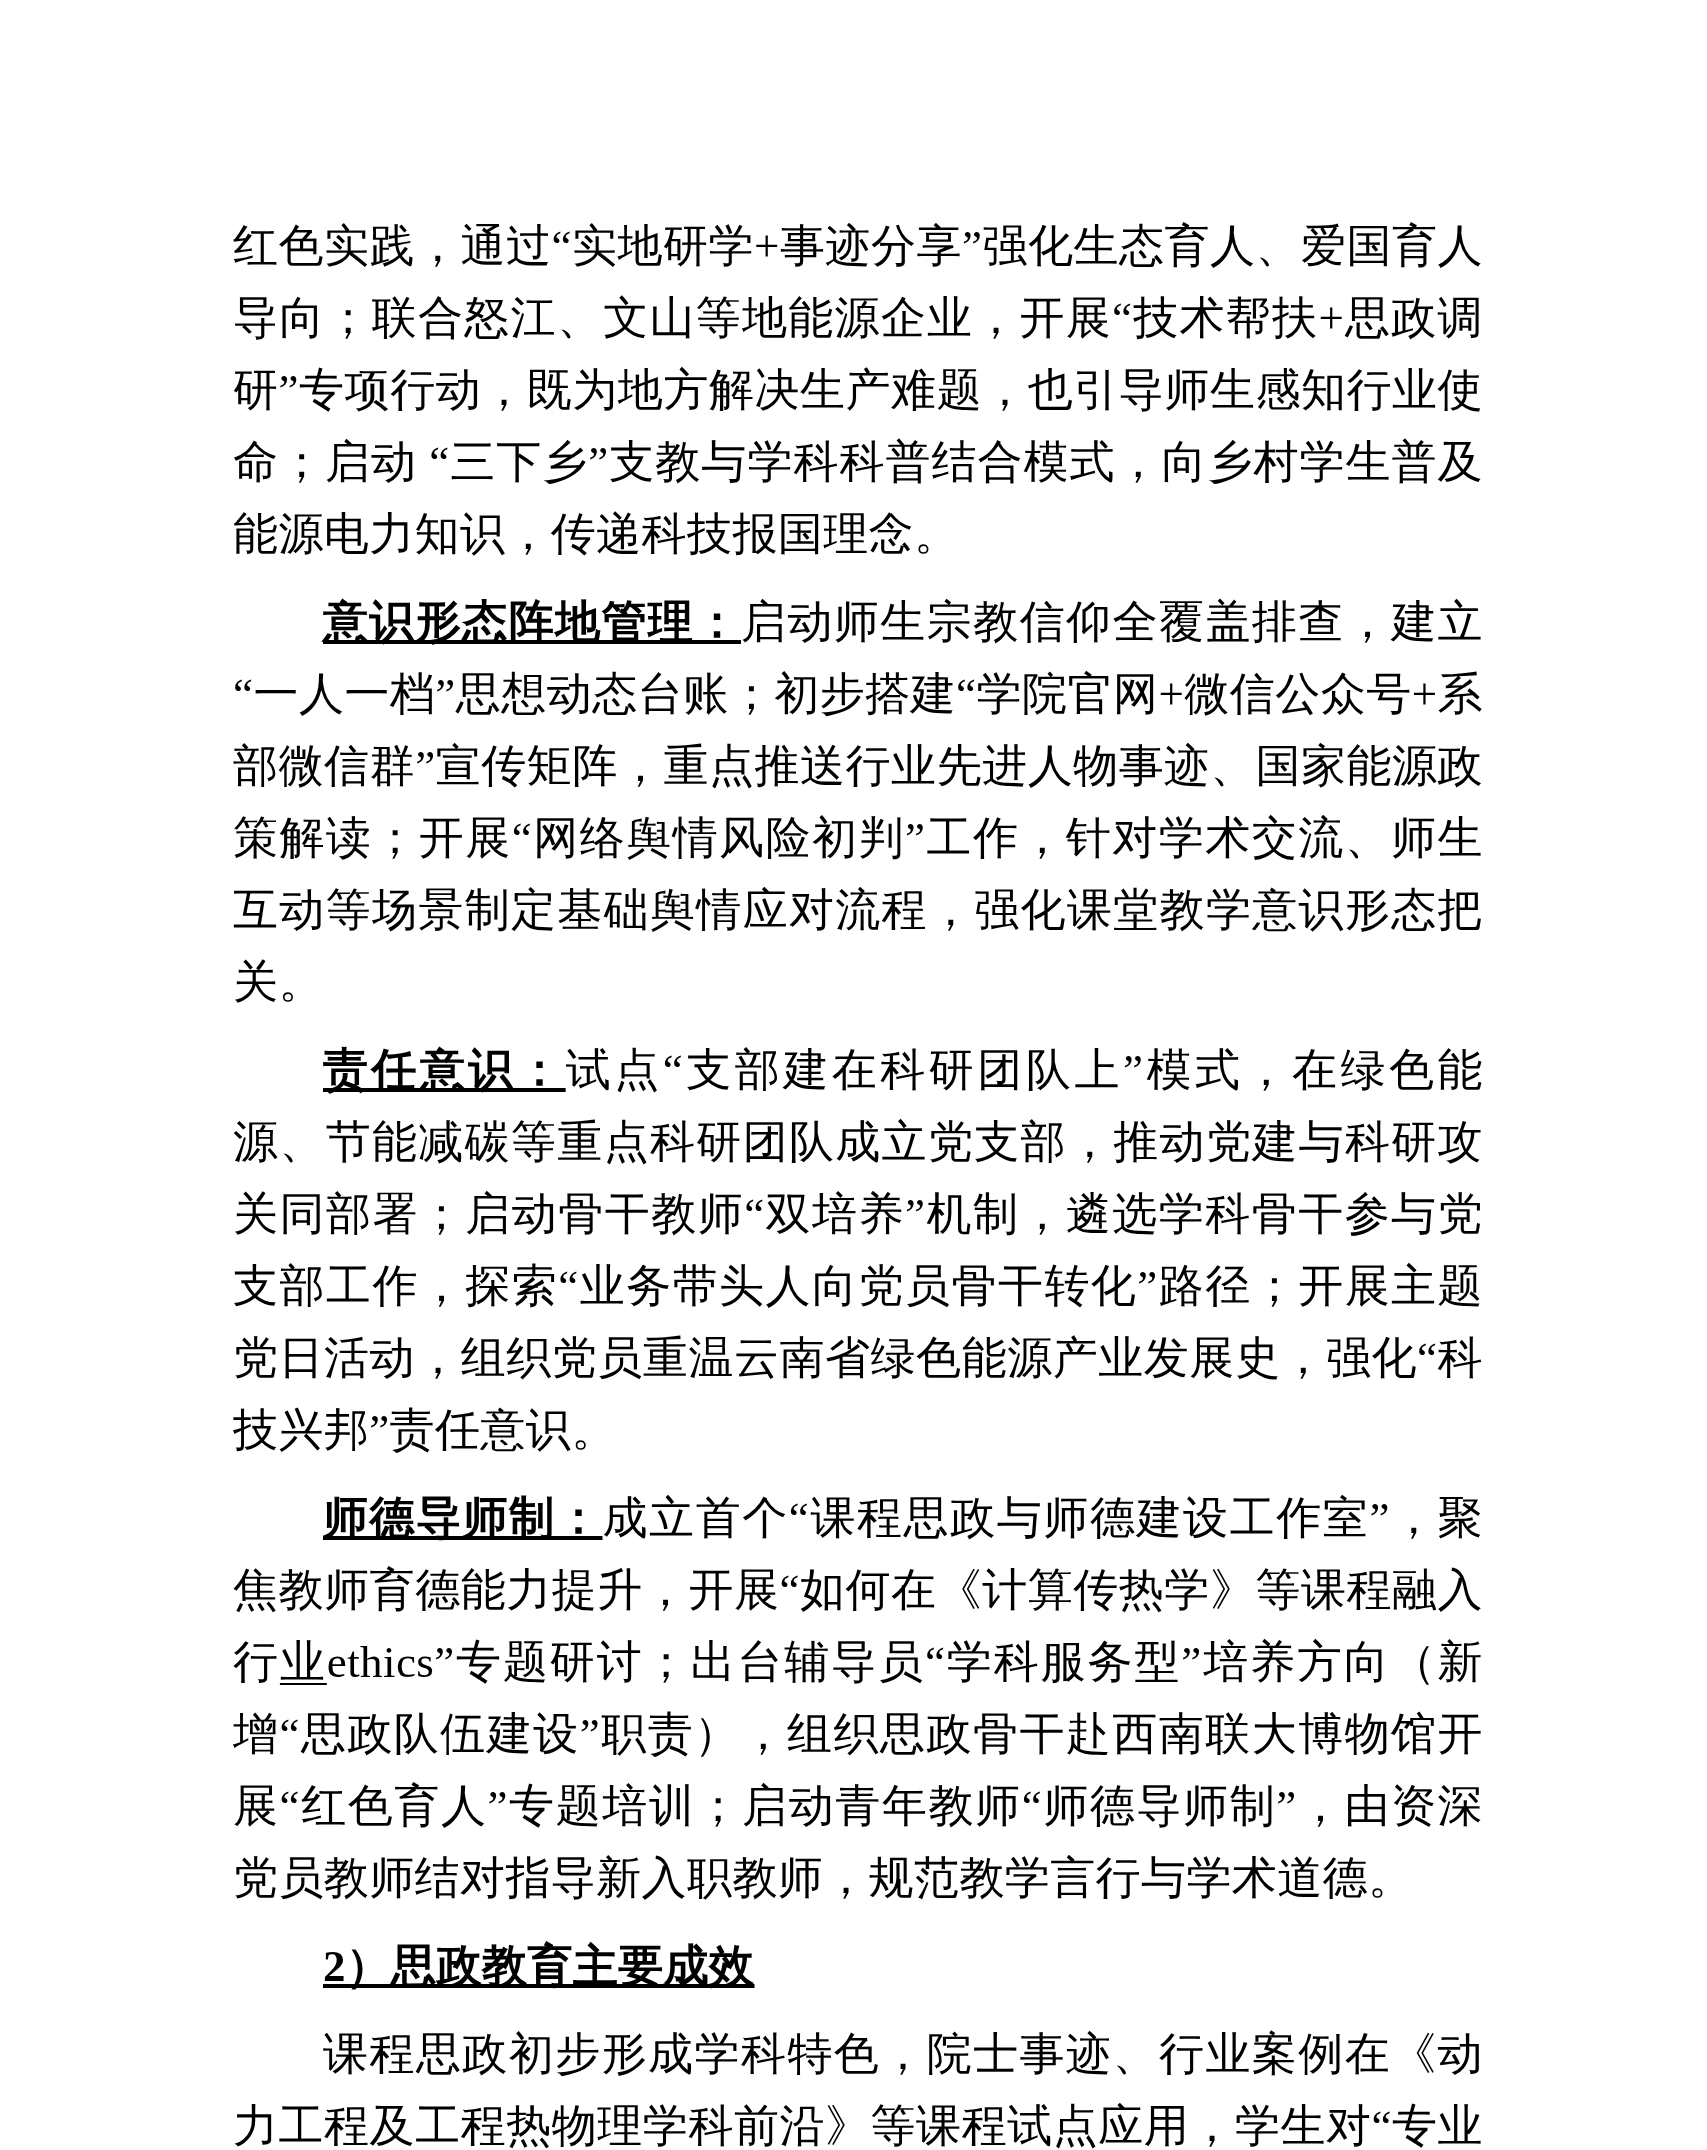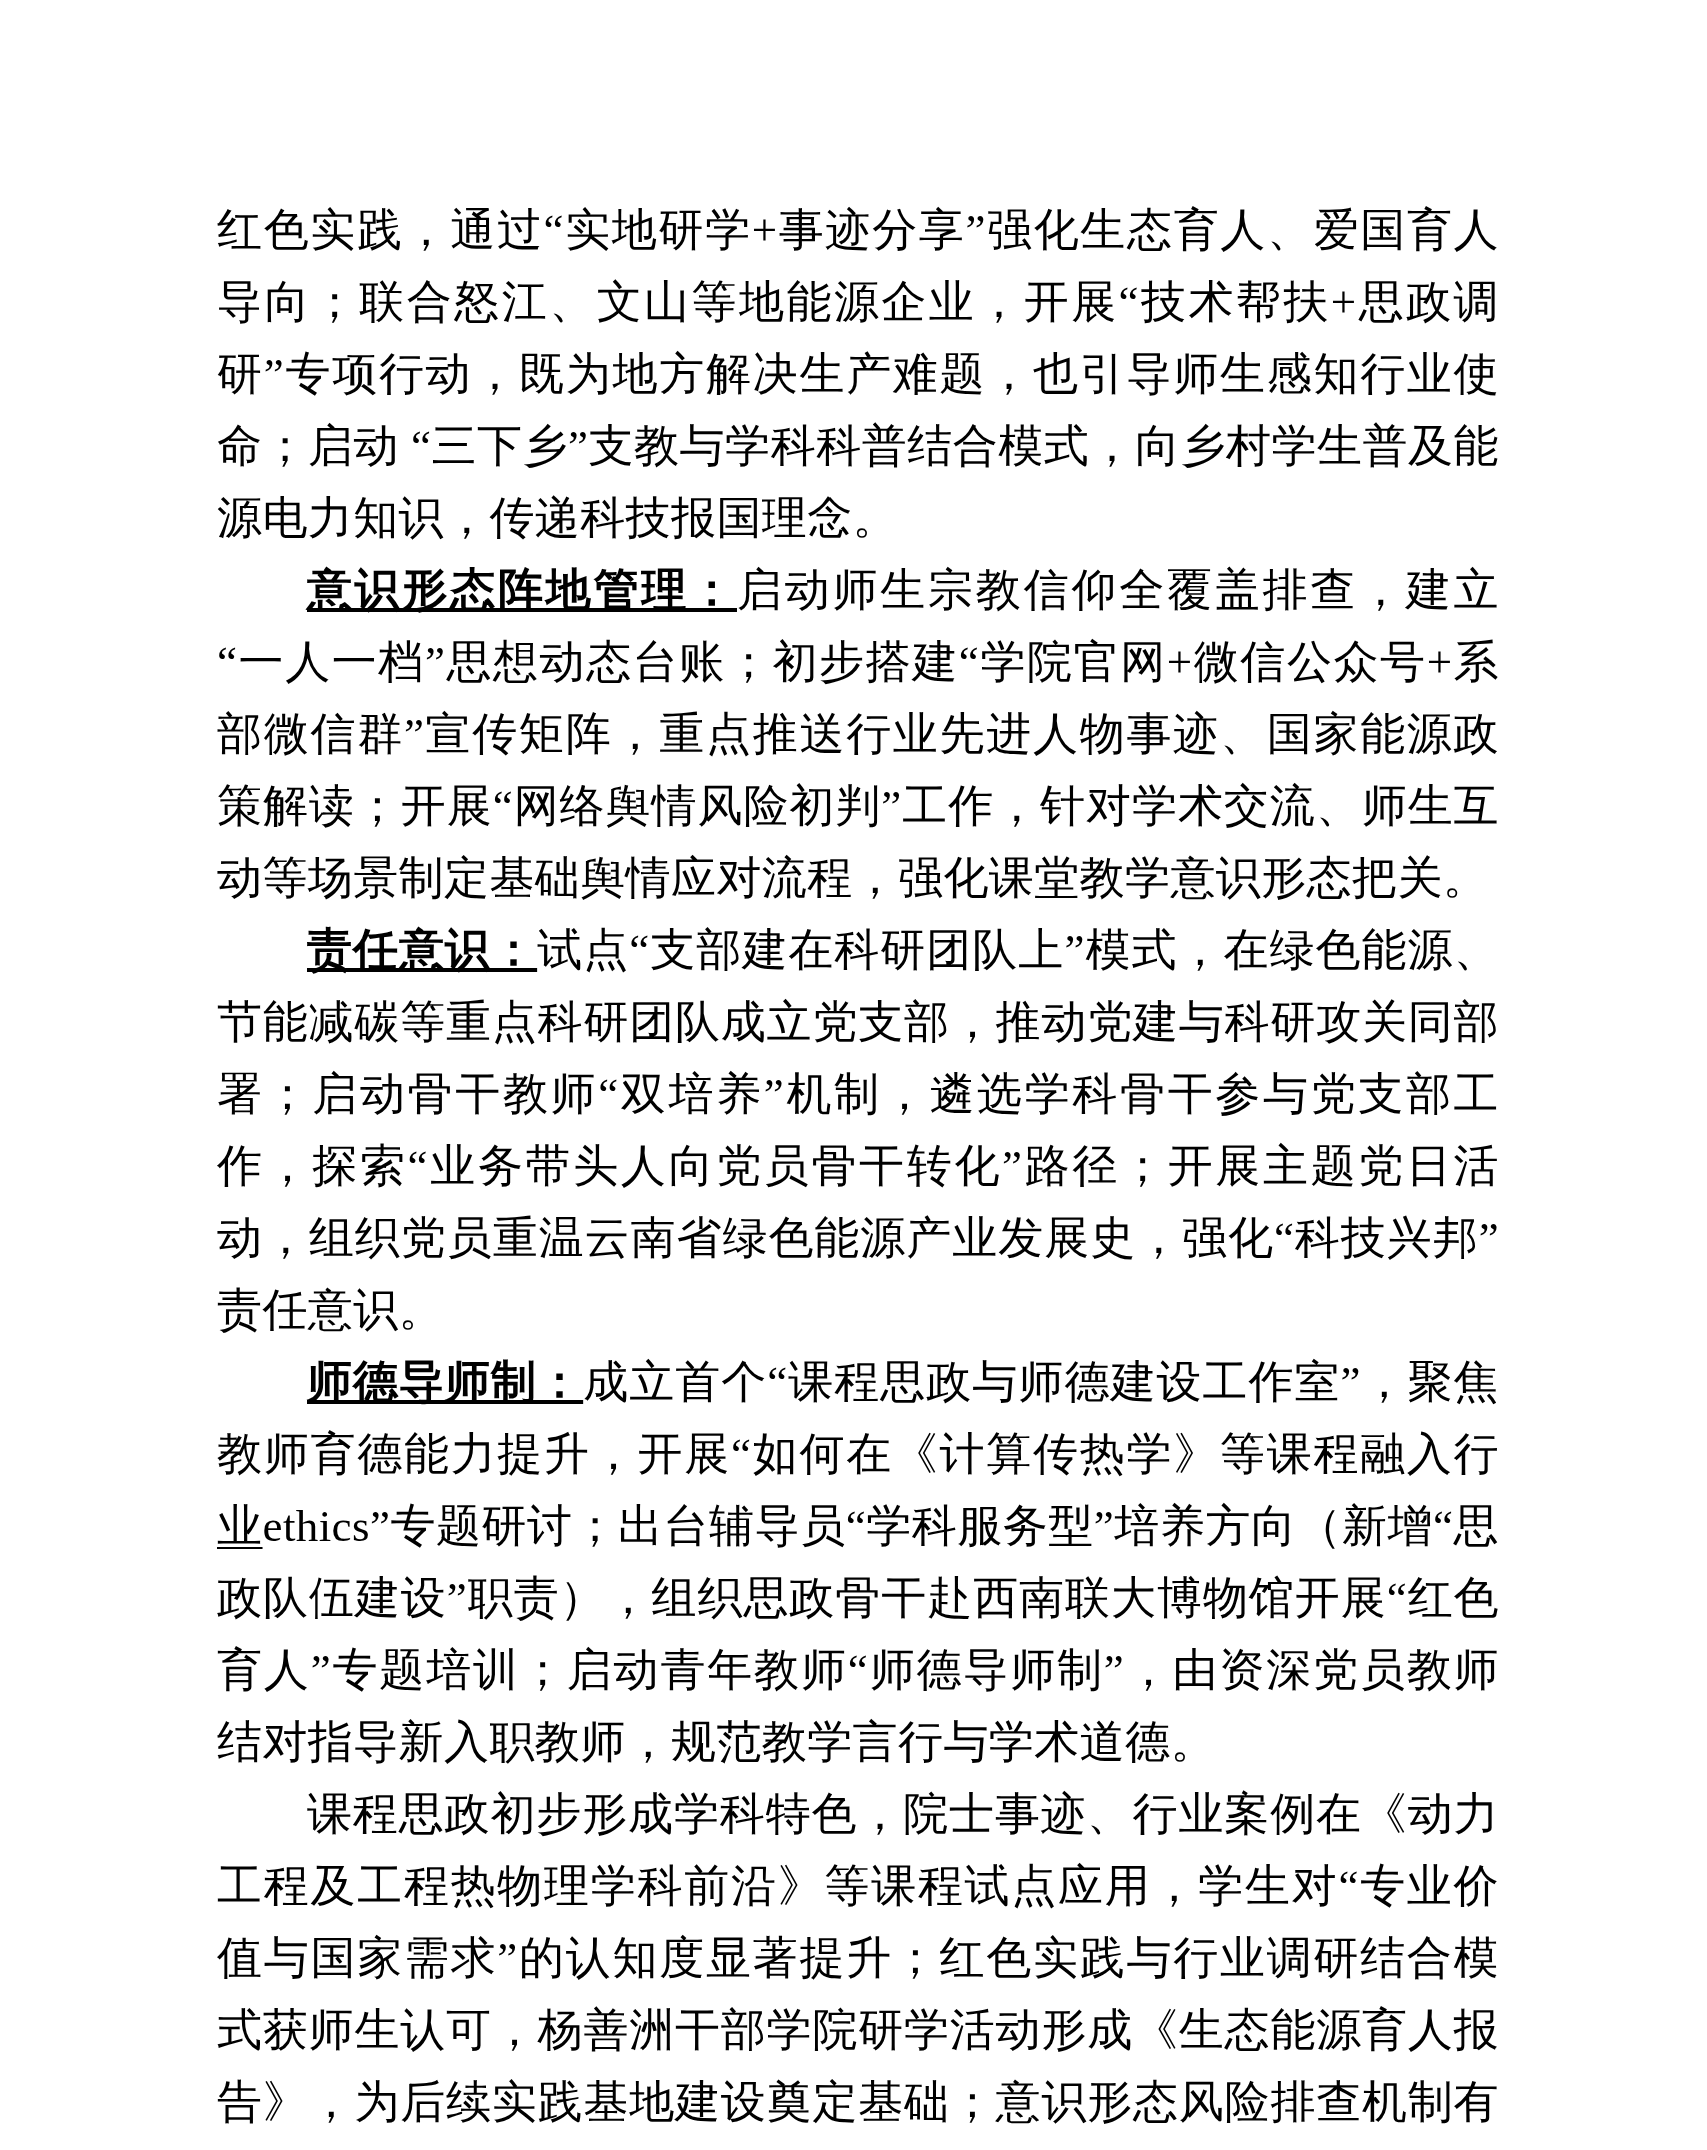--- a/index.html
+++ b/index.html
@@ -16,21 +16,21 @@
     color: #000000;
     overflow: hidden;
   }
   .content {
     position: absolute;
     top: 194px;
     left: 217px;
     width: 1282px;
   }
   .para {
-    margin: 0;
+    margin: 16px;
     font-size: 45px;
     line-height: 72px;
     text-align: justify;
     text-align-last: left;
     letter-spacing: 0.4px;
     word-break: break-word;
   }
   .para.indent {
     text-indent: 2em;
   }
@@ -51,19 +51,20 @@
   <div class="content">
 
     <p class="para"><span>红色实践，通过“实地研学+事迹分享”强化生态育人、爱国育人导向；联合怒江、文山等地能源企业，开展“技术帮扶+思政调研”专项行动，既为地方解决生产难题，也引导师生感知行业使命；启动 “三下乡”支教与学科科普结合模式，向乡村学生普及能源电力知识，传递科技报国理念。</span></p>
 
     <p class="para indent"><span class="seg-bold">意识形态阵地管理：</span><span>启动师生宗教信仰全覆盖排查，建立“一人一档”思想动态台账；初步搭建“学院官网+微信公众号+系部微信群”宣传矩阵，重点推送行业先进人物事迹、国家能源政策解读；开展“网络舆情风险初判”工作，针对学术交流、师生互动等场景制定基础舆情应对流程，强化课堂教学意识形态把关。</span></p>
 
     <p class="para indent"><span class="seg-bold">责任意识：</span><span>试点“支部建在科研团队上”模式，在绿色能源、节能减碳等重点科研团队成立党支部，推动党建与科研攻关同部署；启动骨干教师“双培养”机制，遴选学科骨干参与党支部工作，探索“业务带头人向党员骨干转化”路径；开展主题党日活动，组织党员重温云南省绿色能源产业发展史，强化“科技兴邦”责任意识。</span></p>
 
     <p class="para indent"><span class="seg-bold">师德导师制：</span><span>成立首个“课程思政与师德建设工作室”，聚焦教师育德能力提升，开展“如何在《计算传热学》等课程融入行</span><span class="seg-underline">业</span><span>ethics”专题研讨；出台辅导员“学科服务型”培养方向（新增“思政队伍建设”职责），组织思政骨干赴西南联大博物馆开展“红色育人”专题培训；启动青年教师“师德导师制”，由资深党员教师结对指导新入职教师，规范教学言行与学术道德。</span></p>
 
+    <p class="para indent"><span class="seg-bold">2）思政教育主要成效</span></p>
 
     <p class="para indent"><span>课程思政初步形成学科特色，院士事迹、行业案例在《动力工程及工程热物理学科前沿》等课程试点应用，学生对“专业价值与国家需求”的认知度显著提升；红色实践与行业调研结合模式获师生认可，杨善洲干部学院研学活动形成《生态能源育人报告》，为后续实践基地建设奠定基础；意识形态风险排查机制有效落地，未发生课堂教学、网络交流</span></p>
 
   </div>
 
 </div>
 
 
 </body></html>

